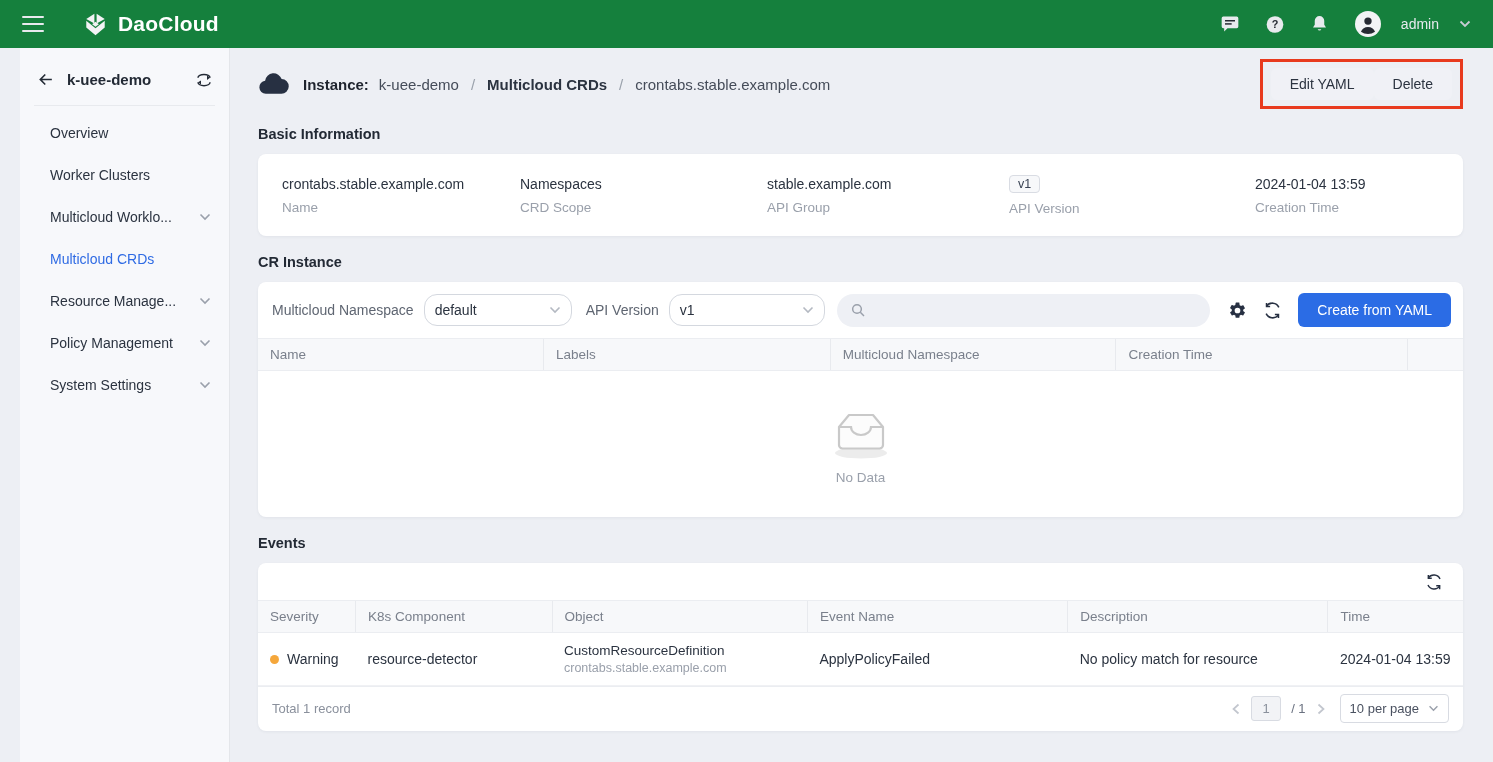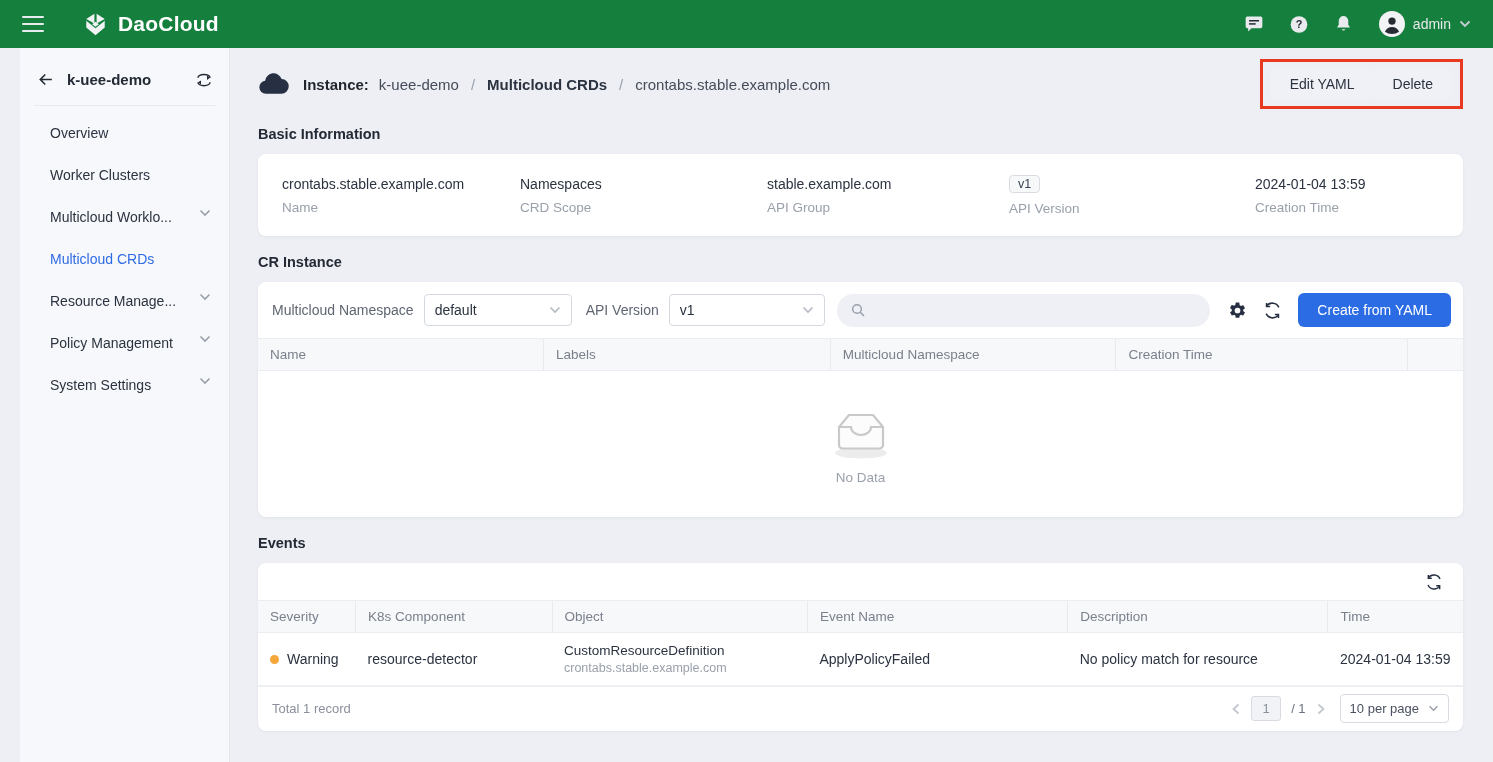--- a/index.html
+++ b/index.html
@@ -9,32 +9,32 @@
 
   
   .topbar { height:48px; background:#15803d; display:flex; align-items:center; padding:0 22px; flex:0 0 48px; }
   .hamburger { width:22px; height:16px; display:flex; flex-direction:column; justify-content:space-between; cursor:pointer; }
   .hamburger span { display:block; height:2px; background:#e8eaee; border-radius:1px; }
   .brand { display:flex; align-items:center; margin-left:38px; gap:9px; }
   .brand-name { color:#fff; font-size:21px; font-weight:bold; letter-spacing:.2px; }
   .topbar-right { margin-left:auto; display:flex; align-items:center; gap:25px; }
   .tb-icon { width:20px; height:20px; display:flex; align-items:center; justify-content:center; cursor:pointer; }
   .avatar { width:26px; height:26px; border-radius:50%; background:#f2f3f5; display:flex; align-items:center; justify-content:center; }
-  .user-box { display:flex; align-items:center; gap:8px; cursor:pointer; }
+  .user-box { display:flex; align-items:center; gap:20px; cursor:pointer; }
   .user-name { color:#e8eaee; font-size:14px; }
 
   
   .body { flex:1; display:flex; min-height:0;margin-left:20px; }
 
   
   .sidebar { width:210px; background:#f7f8fb; border-right:1px solid #e4e6ea; padding:22px 0 0 0; flex:0 0 210px; }
   .sb-head { display:flex; align-items:center; padding:0 16px; gap:12px; }
   .sb-title { font-size:15px; color:#232a35; font-weight:bold; flex:1; }
   .sb-divider { height:1px; background:#e8eaee; margin:16px 14px 6px 14px; }
-  .sb-item { display:flex; padding:13px 18px 13px 30px; font-size:14px; color:#2b3340; cursor:pointer; }
+  .sb-item { display:flex; align-items:center; padding:13px 18px 13px 30px; font-size:14px; color:#2b3340; cursor:pointer; }
   .sb-item .lbl { flex:1; }
   .sb-item.active .lbl { color:#2f6be4; }
   .icon-btn { cursor:pointer; display:flex; align-items:center; }
 
   
   .main { flex:1; padding:12px 30px 0 28px; overflow:hidden; }
   .crumb-row { height:48px; display:flex; align-items:center; justify-content:space-between; }
   .crumb-left { display:flex; align-items:center; gap:10px; }
   .crumb-label { font-size:15px; font-weight:bold; color:#1f242e; margin-left:4px; }
   .crumb-item { font-size:15px; color:#454c59; }
@@ -51,21 +51,21 @@
   .bi-field:nth-child(1){ width:238px; } .bi-field:nth-child(2){ width:247px; }
   .bi-field:nth-child(3){ width:242px; } .bi-field:nth-child(4){ width:246px; }
   .bi-value { font-size:14px; color:#2b3340; }
   .bi-label { font-size:13.5px; color:#9aa0ab; }
   .tag { display:inline-block; border:1px solid #d9dce3; background:#f7f8fa; border-radius:4px; padding:1px 8px; font-size:12.5px; color:#3a4354; width:fit-content; }
 
   
   .cr-card { height:235px; display:flex; flex-direction:column; }
   .filter-row { display:flex; align-items:center; padding:11px 12px 11px 14px; gap:10px; }
   .filter-label { font-size:14px; color:#5f6672; }
-  .select { background:#fff; border:1px solid #d4d8df; border-radius:4px; height:32px; display:flex; align-items:center; justify-content:space-between; padding:14px 10px; font-size:14px; color:#2b3340; cursor:pointer; }
+  .select { background:#fff; border:1px solid #d4d8df; border-radius:13px; height:32px; display:flex; align-items:center; justify-content:space-between; padding:14px 10px; font-size:14px; color:#2b3340; cursor:pointer; }
   .select.ns { width:148px; margin-right:4px; } .select.ver { width:156px; }
   .search-pill { flex:1; height:33px; background:#eef0f5; border-radius:17px; display:flex; align-items:center; padding:0 13px; gap:8px; margin-left:2px; }
   .toolbar-icons { display:flex; align-items:center; gap:16px; margin:0 6px 0 8px; }
   .btn-primary { background:#2b6ce5; color:#fff; border:none; border-radius:6px; height:34px; padding:0 19px; font-size:14px; font-family:inherit; cursor:pointer; }
 
   table { border-collapse:collapse; width:100%; table-layout:fixed; }
   thead th { background:#f7f8fa; border-top:1px solid #ebedf1; border-bottom:1px solid #ebedf1; font-size:13.5px; font-weight:normal; color:#7a808c; text-align:left; padding:8px 12px; }
   thead th + th { border-left:1px solid #e8eaee; }
   tbody td { font-size:14px; color:#2b3340; padding:10px 12px; border-bottom:1px solid #f0f1f4; }
 

